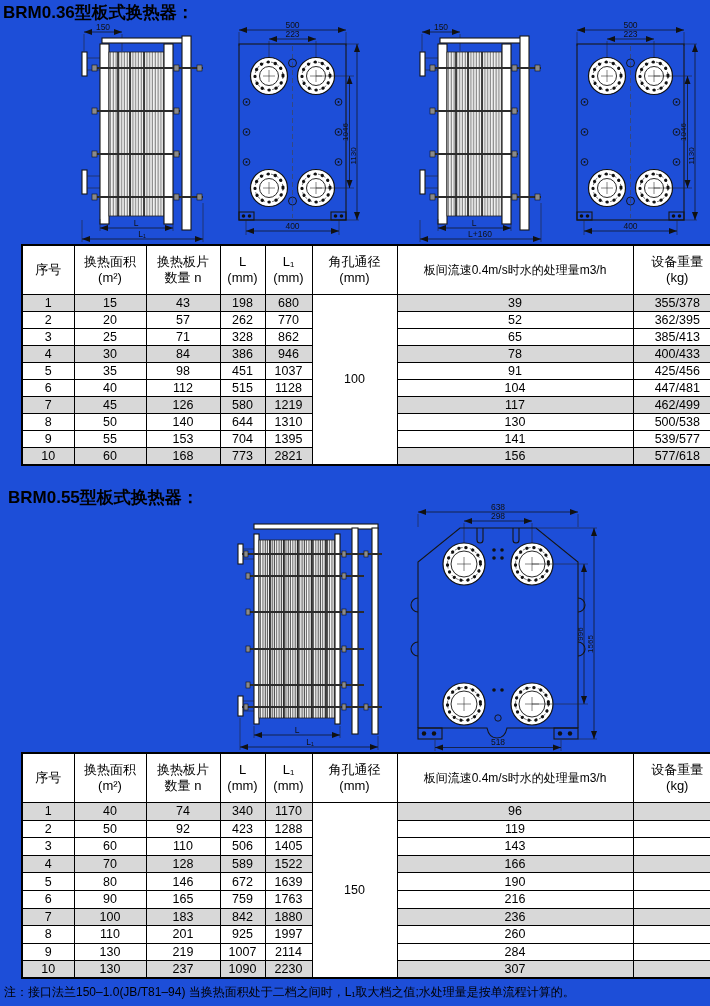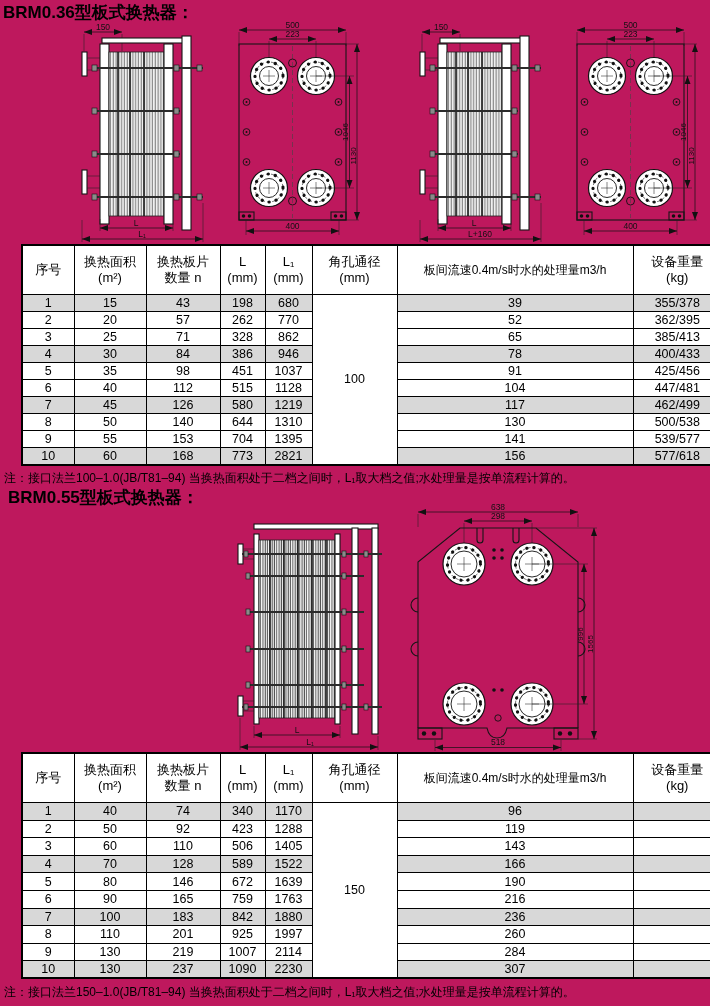--- a/index.html
+++ b/index.html
@@ -1,17 +1,17 @@
 <!DOCTYPE html>
 <html><head>
 <meta charset="utf-8">
 <style>
   html,body{margin:0;padding:0;background:#fff;}
   body{font-family:"Liberation Sans","DejaVu Sans",sans-serif;color:#000;}
-  .page{position:relative;width:710px;height:1006px;background:#be185d;overflow:hidden;}
+  .page{position:relative;width:710px;height:1006px;background:#1d4ed8;overflow:hidden;}
   .sec-title{position:absolute;font-weight:bold;font-size:17px;white-space:nowrap;}
   #title1{left:3px;top:1px;}
   #title2{left:8px;top:486px;text-align:center;}
   table{border-collapse:collapse;table-layout:fixed;width:702px;position:absolute;left:21px;background:#fff;border:2px solid #000;}
   #table1{top:244px;}
   #table2{top:752px;}
   th,td{border:1px solid #000;text-align:center;vertical-align:middle;padding:0;font-weight:normal;overflow:hidden;}
   thead th{height:48px;font-size:13px;line-height:1.25;}
   thead th.small{font-size:12px;}
   tbody td{font-size:12.5px;}
@@ -486,21 +486,20 @@
           <td>60</td>
           <td>168</td>
           <td>773</td>
           <td>2821</td>
           <td>156</td>
           <td>577/618</td>
         </tr>
       </tbody>
   </table>
 
-  <div class="note" id="note1">注：接口法兰100–1.0(JB/T81–94) 当换热面积处于二档之间时，L₁取大档之值;水处理量是按单流程计算的。</div>
 
   <div class="sec-title" id="title2">BRM0.55型板式换热器：</div>
 
   <svg class="dwg" style="left:232px;top:506px" width="150" height="246" viewBox="0 0 150 246">
     <rect class="ol" x="22" y="18" width="124" height="5"></rect>
     <g>
       <rect class="ol" x="6" y="38" width="5" height="20"></rect>
       <line class="th" x1="11" y1="43" x2="24" y2="43"></line>
         <line class="th" x1="11" y1="53" x2="24" y2="53"></line>
       <rect class="ol" x="6" y="190" width="5" height="20"></rect>

